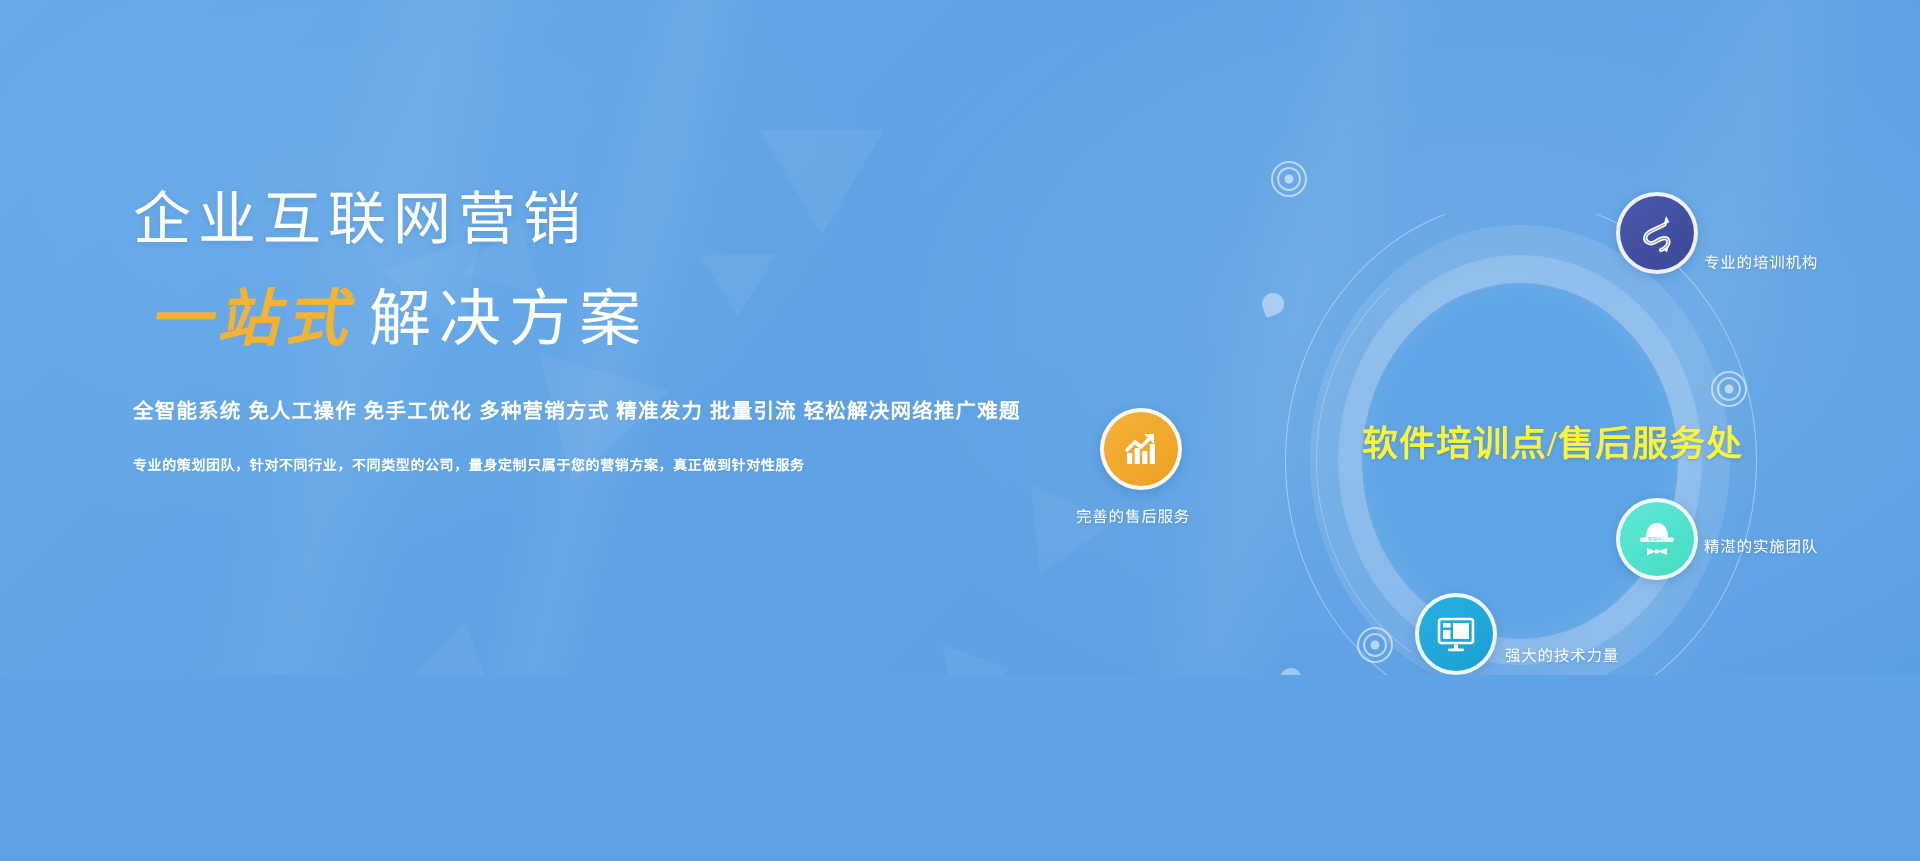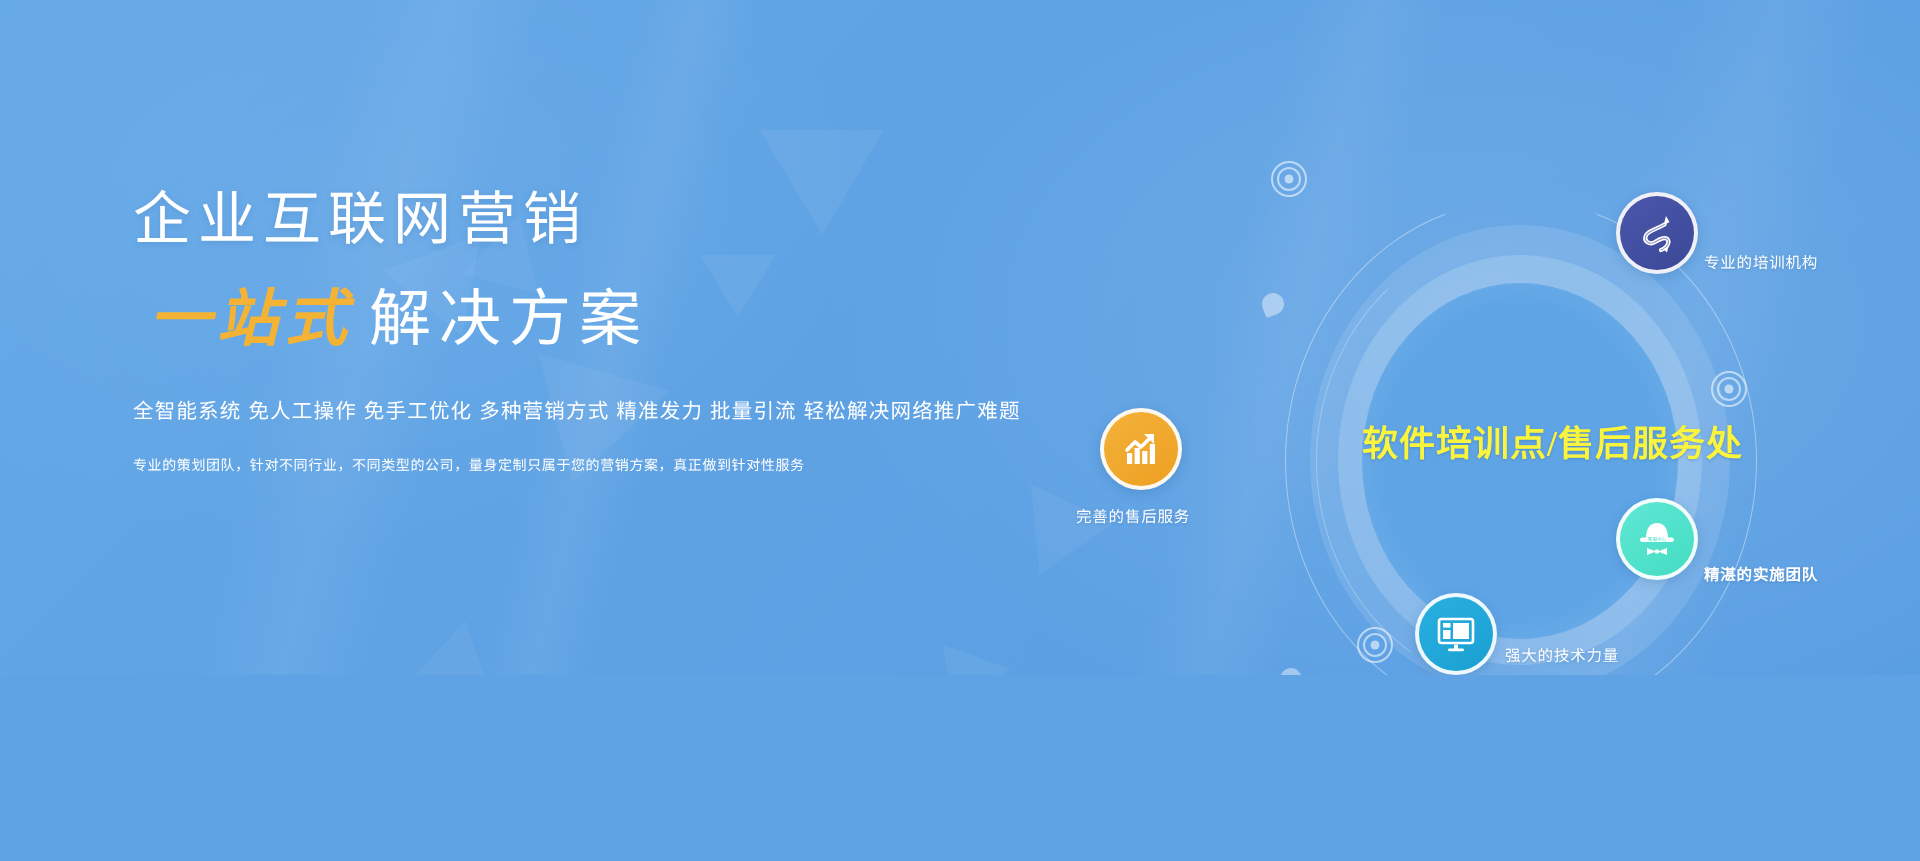--- a/index.html
+++ b/index.html
@@ -42,21 +42,21 @@
     margin-top:40px;font-size:62px;line-height:1;white-space:nowrap;
     letter-spacing:5px;font-weight:400;
   }
   .hl-accent{
     color:#f5b335;font-style:italic;font-weight:700;letter-spacing:6px;
     padding-right:16px;display:inline-block;margin-left:16px;
   }
   .hl-rest{color:#ffffff;letter-spacing:8px;}
   .subline{
     margin-top:44px;font-size:20.5px;color:#ffffff;letter-spacing:1.2px;
-    white-space:nowrap;font-weight:400;
+    white-space:nowrap;font-weight:700;
   }
   .subline2{margin-top:30px;font-size:14px;letter-spacing:.6px;}
 
   
   .diagram{position:absolute;left:1100px;top:150px;width:760px;height:620px;}
 
   .ring-outer{
     position:absolute;left:210px;top:75px;width:420px;height:470px;border-radius:50%;
     background:rgba(255,255,255,.115);
   }
@@ -215,21 +215,21 @@
       <div class="disc" style="background:linear-gradient(145deg,#5fe8d3,#45dcc4);">
         <svg width="50" height="50" viewBox="0 0 50 50">
           <path d="M14 24 C14 14 18.5 9 25 9 C31.5 9 36 14 36 24 Z" fill="#ffffff"></path>
           <rect x="8" y="23.5" width="34" height="4.6" rx="2.3" fill="#ffffff"></rect>
           <text x="25" y="27.4" font-size="4.6" text-anchor="middle" fill="#45dcc4" font-family="'Liberation Sans',sans-serif">客服中心</text>
           <path d="M15 34 L24 37.5 L15 41 Z" fill="#ffffff"></path>
           <path d="M35 34 L26 37.5 L35 41 Z" fill="#ffffff"></path>
           <rect x="23" y="35.5" width="4" height="4" rx="1" fill="#ffffff"></rect>
         </svg>
       </div>
-      <div class="node-label" style="left:88px;top:64px;font-weight:bold;">精湛的实施团队</div>
+      <div class="node-label" style="left:88px;top:36px;">精湛的实施团队</div>
     </div>
 
     <div class="node" style="left:315px;top:443px;">
       <div class="disc" style="background:linear-gradient(145deg,#28b0e0,#1b9fd2);">
         <svg width="46" height="46" viewBox="0 0 46 46">
           <rect x="6" y="8" width="34" height="24" rx="2.4" fill="none" stroke="#ffffff" stroke-width="2.6"></rect>
           <rect x="10" y="12" width="7.5" height="4.6" fill="#ffffff"></rect>
           <rect x="10" y="19" width="7.5" height="9" fill="#ffffff"></rect>
           <rect x="20" y="12" width="16" height="16" fill="#ffffff"></rect>
           <rect x="21" y="33.5" width="4" height="5" fill="#ffffff"></rect>

